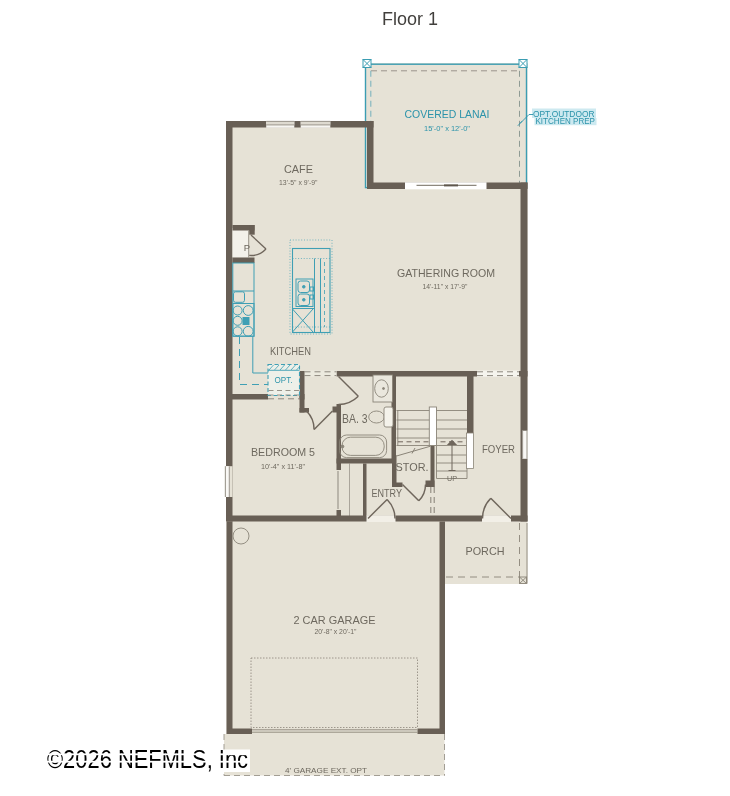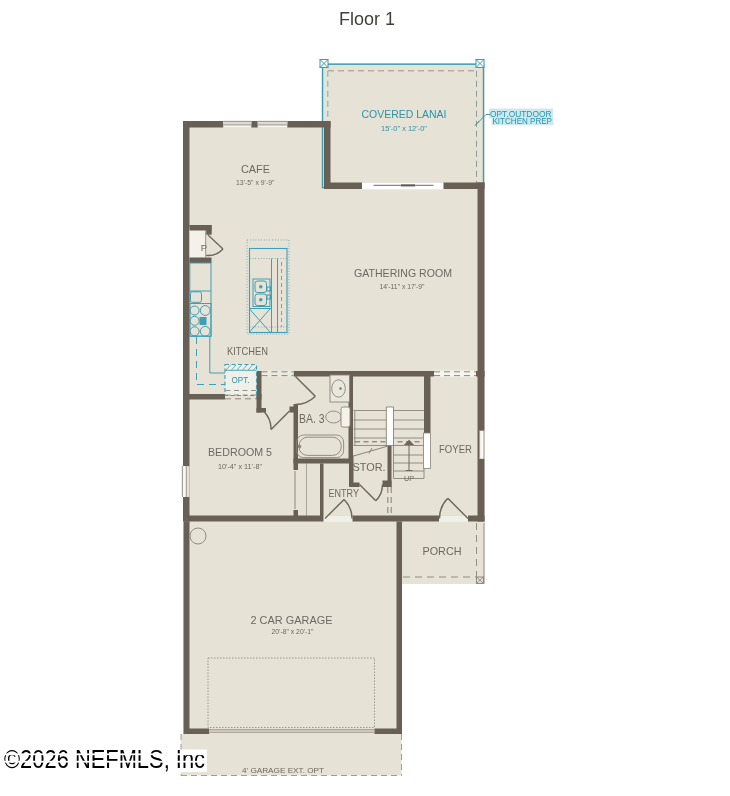--- a/index.html
+++ b/index.html
@@ -1,16 +1,16 @@
 <!DOCTYPE html>
 <html><head>
 <meta charset="utf-8">
 <style>
   html,body{margin:0;padding:0;background:#ffffff;}
-  .page{width:676px;height:796px;position:relative;background:#ffffff;overflow:hidden;}
+  .page{width:676px;height:796px;position:relative;background:#ffffff;overflow:hidden;padding-left:43px;}
   svg{display:block;}
   text{font-family:"Liberation Sans", sans-serif;}
 </style>
 </head>
 <body>
 <div class="page">
 <svg width="730" height="796" viewBox="0 0 730 796">
 
 <rect x="0" y="0" width="730" height="796" fill="#ffffff"></rect>
 

